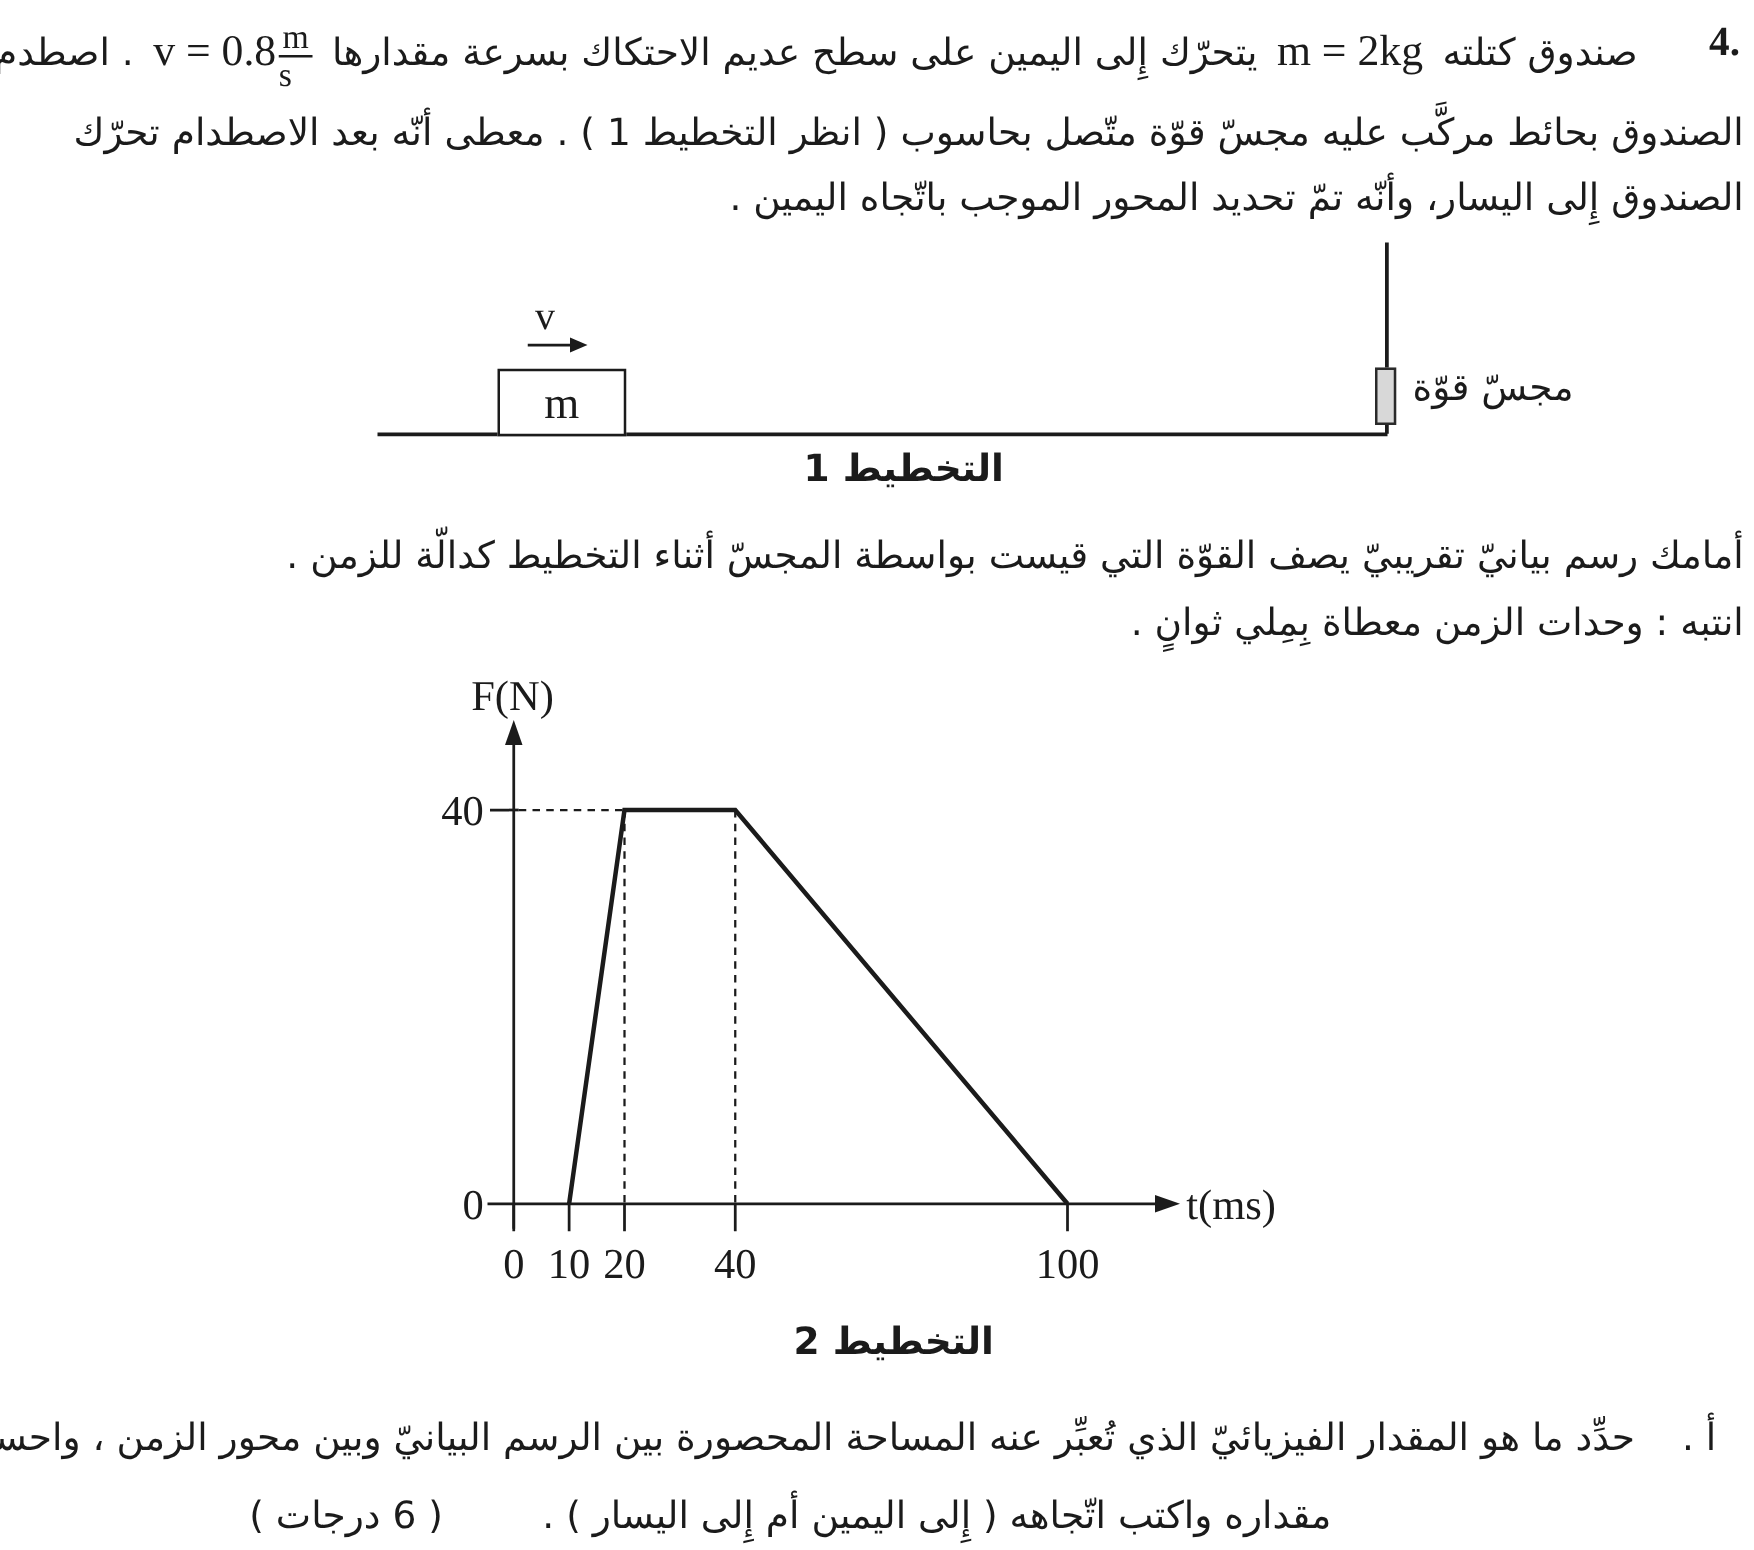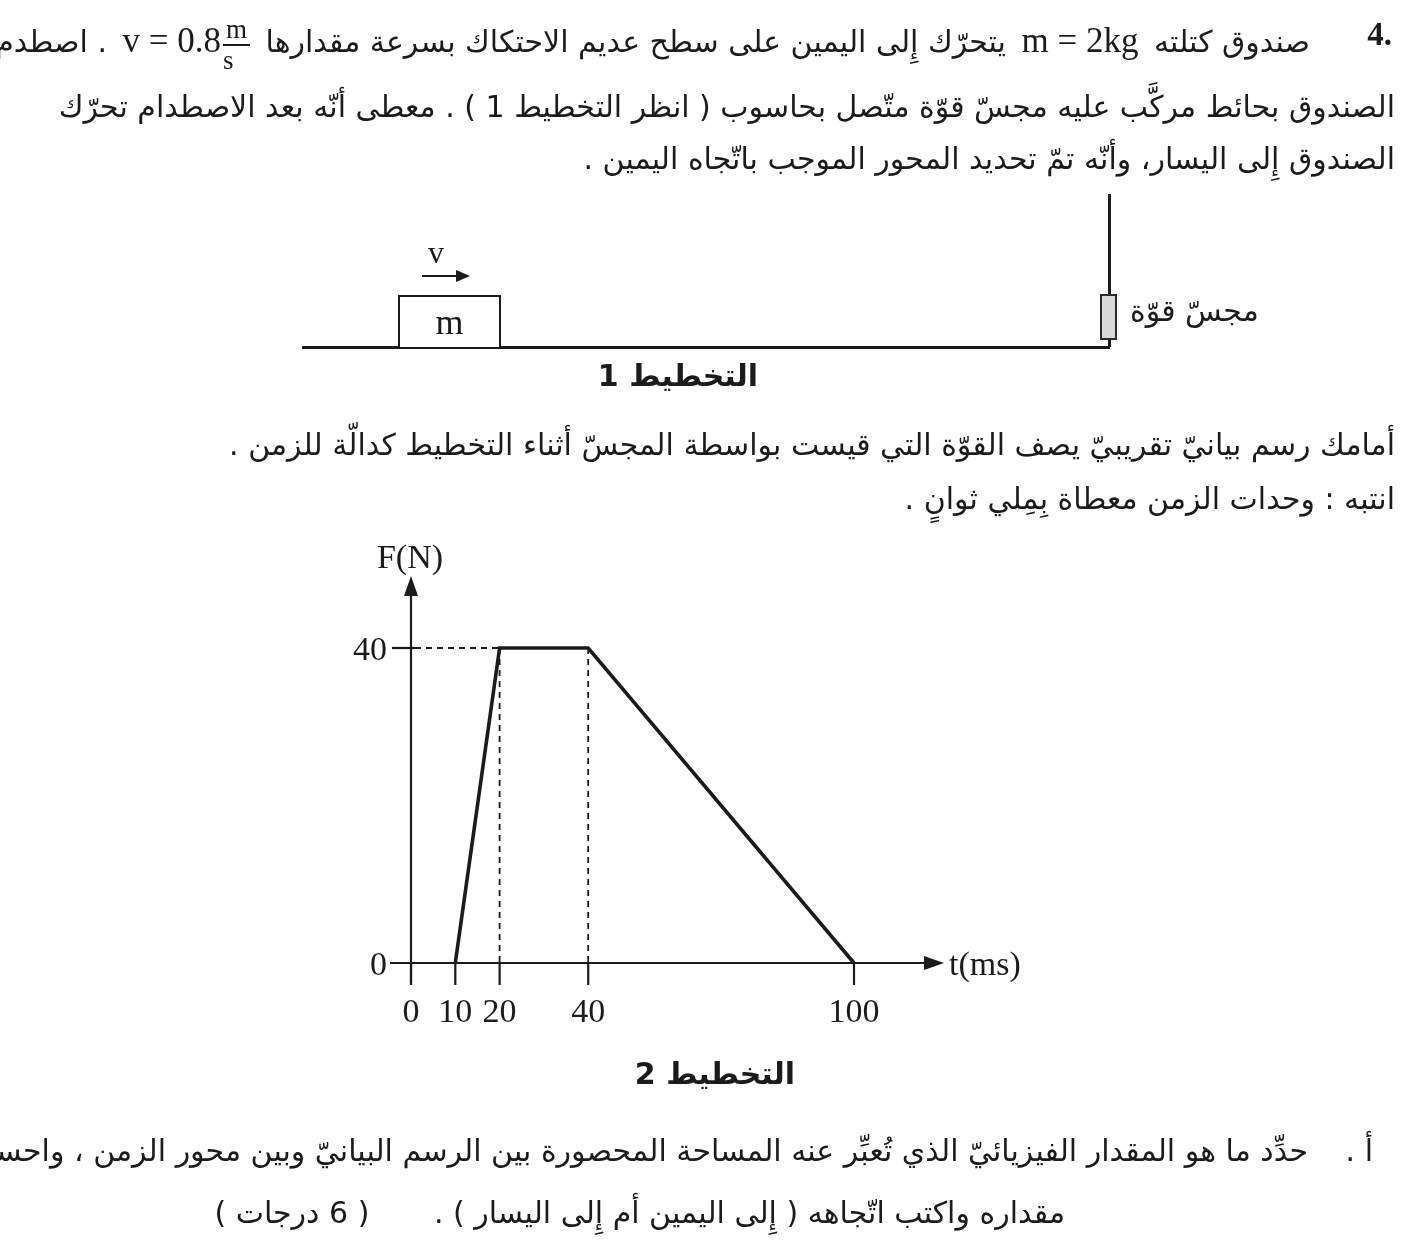--- a/index.html
+++ b/index.html
@@ -50,21 +50,21 @@
   <div id="force-sensor"></div>
   <div class="ar" style="left:1130px;top:288px;width:130px;text-align:left;">مجسّ قوّة</div>
   <div id="mass-box" class="serif">
       <span>m</span>
     </div>
   <div class="serif" style="position:absolute;left:428px;top:234px;font-size:32px;">v</div>
   <svg style="position:absolute;left:422px;top:268px;" width="50" height="16">
     <line x1="0" y1="8" x2="36" y2="8" class="axis"></line>
     <polygon points="34,2 48,8 34,14" class="ah"></polygon>
   </svg>
-  <div class="caption" style="left:523px;width:310px;top:358px;">التخطيط 1</div>
+  <div class="caption" style="left:568px;width:310px;top:358px;">التخطيط 1</div>
 </div>
 
 <div class="ar rt" style="right:8px;top:422px;">أمامك رسم بيانيّ تقريبيّ يصف القوّة التي قيست بواسطة المجسّ أثناء التخطيط كدالّة للزمن .</div>
 <div class="ar rt" style="right:8px;top:476px;">انتبه : وحدات الزمن معطاة بِمِلي ثوانٍ .</div>
 
 <div id="chart-wrap">
   <svg id="chart-svg" width="720" height="510">
       <line x1="62" y1="118" x2="85" y2="118" class="axis"></line>
       <line x1="85" y1="118" x2="169.6" y2="118" class="dash"></line>
       <line x1="169.6" y1="118" x2="169.6" y2="433" class="dash"></line>
@@ -89,14 +89,14 @@
       <text x="619" y="445" text-anchor="start">t(ms)</text>
       <polyline points="125.3,433 169.6,118 258.2,118 524,433" class="curve"></polyline>
     </svg>
 </div>
 <div class="caption" style="left:555px;width:320px;top:1056px;">التخطيط 2</div>
 
 <div class="ar" style="right:30px;top:1128px;">أ .</div>
 <div class="ar just" style="left:70px;right:95px;top:1128px;">حدِّد ما هو المقدار الفيزيائيّ الذي تُعبِّر عنه المساحة المحصورة بين الرسم البيانيّ وبين محور الزمن ، واحسب</div>
 <div class="ar" style="right:338px;top:1190px;">
   <span>مقداره واكتب اتّجاهه ( إِلى اليمين أم إِلى اليسار ) .</span>
-  <span style="margin-right:55px;">( 6 درجات )</span>
+  <span style="margin-right:70px;">( 6 درجات )</span>
 </div>
 
 </body></html>

